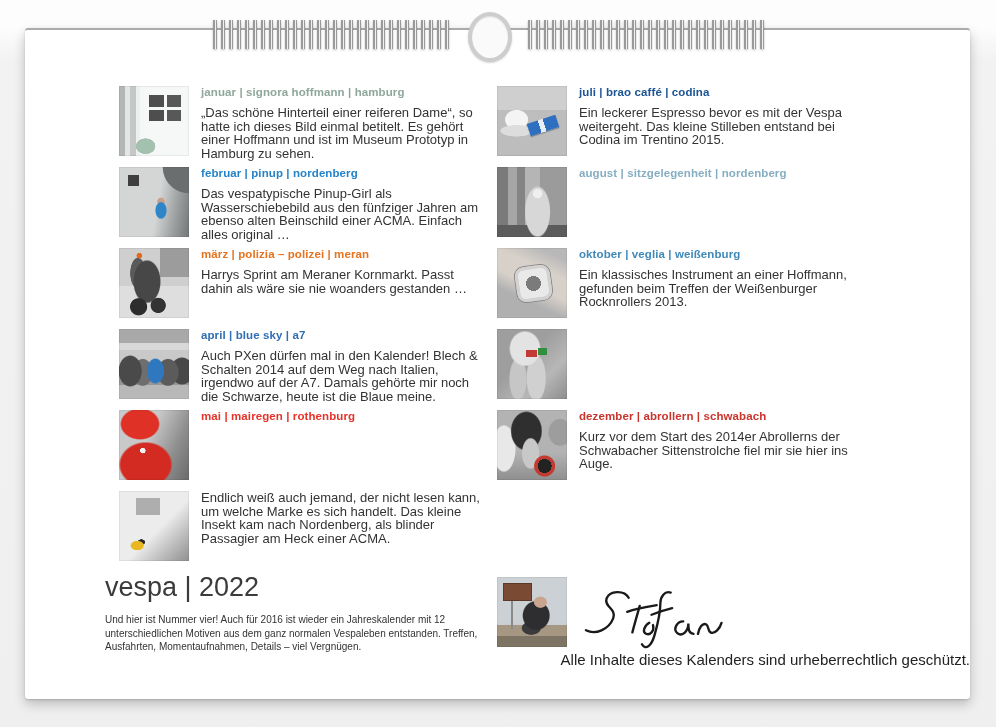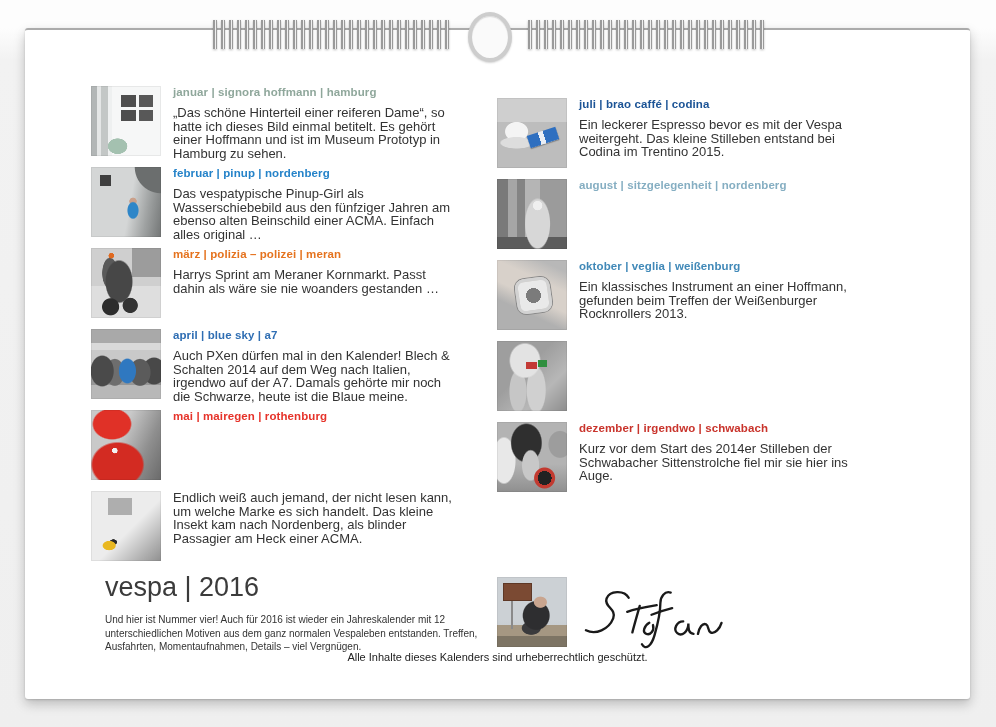--- a/index.html
+++ b/index.html
@@ -31,38 +31,38 @@
   .binding-loops.left{left:212px;}
   .binding-loops.right{left:527px;}
   .hanger-ring{
     position:absolute;left:468px;top:12px;width:36px;height:42px;z-index:5;
     border:4px solid #cdcdcd;border-radius:50%;
     background:#fafafa;
     box-shadow:0 1px 2px rgba(0,0,0,.18), inset 0 1px 1px rgba(0,0,0,.12);
   }
   
   .col{position:absolute;top:86px;z-index:2;}
-  .col.left{left:91px;width:368px;}
-  .col.right{left:497px;width:375px;margin-top:12px;}
+  .col.left{left:119px;width:368px;}
+  .col.right{left:497px;width:375px;}
   .entry{display:flex;gap:12px;height:81px;align-items:flex-start;}
   .thumb{
     width:70px;height:70px;flex:0 0 70px;background-color:#d5d5d5;
     background-repeat:no-repeat;position:relative;
     box-shadow:0 0 0 1px rgba(0,0,0,.06) inset;
   }
   .etext{flex:1;min-width:0;}
   .mtitle{margin:0 0 7px;font-size:11.5px;line-height:13px;font-weight:bold;letter-spacing:.1px;}
   .mbody{margin:0;font-size:13px;line-height:13.5px;color:#333;}
   
   .vespa-title{position:absolute;left:105px;top:572px;font-size:27px;line-height:30px;color:#3b3b3b;z-index:2;}
   .intro{position:absolute;left:105px;top:603px;width:374px;font-size:10px;line-height:13.5px;color:#333;z-index:2;}
   .stefan-photo{position:absolute;left:497px;top:577px;z-index:2;}
   .signature{position:absolute;left:583px;top:582px;width:140px;height:78px;z-index:2;}
   .signature svg{width:100%;height:100%;}
-  .copyright{position:absolute;left:25px;top:651px;width:945px;text-align:center;font-size:11px;color:#222;z-index:2;}
+  .copyright{position:absolute;left:25px;top:651px;width:945px;text-align:right;font-size:15px;color:#222;z-index:2;}
   
   .t-jan{
     background-image:
       radial-gradient(ellipse 10px 8px at 38% 86%,#a4c1b0 0 95%,transparent 100%),
       linear-gradient(#4e4e4e,#4e4e4e),linear-gradient(#585858,#585858),
       linear-gradient(#4e4e4e,#4e4e4e),linear-gradient(#585858,#585858),
       linear-gradient(90deg,#b2b6b6 0 9%,#e4e6e6 9% 15%,#c3c7c6 15% 24%,#eef0f0 24% 30%,#f6f7f7 30% 100%);
     background-position:0 0,30px 9px,48px 9px,30px 24px,48px 24px,0 0;
     background-size:100% 100%,15px 12px,14px 12px,15px 11px,14px 11px,100% 100%;
   }
@@ -278,28 +278,28 @@
     </div>
   </div>
 
   <div class="entry">
     <div class="thumb t-nov"></div>
   </div>
 
   <div class="entry">
     <div class="thumb t-dez"></div>
     <div class="etext">
-      <h3 class="mtitle" style="color: rgb(201, 52, 44);">dezember | irgendwo | schwabach</h3>
-      <p class="mbody">Kurz vor dem Start des 2014er Stilleben der Schwabacher Sittenstrolche fiel mir sie hier ins Auge.</p>
+      <h3 class="mtitle" style="color: rgb(201, 52, 44);">dezember | abrollern | schwabach</h3>
+      <p class="mbody">Kurz vor dem Start des 2014er Abrollerns der Schwabacher Sittenstrolche fiel mir sie hier ins Auge.</p>
     </div>
   </div>
 
 </div>
 
-<div class="vespa-title">vespa | 2016</div>
+<div class="vespa-title">vespa | 2022</div>
 <p class="intro">Und hier ist Nummer vier! Auch für 2016 ist wieder ein Jahreskalender mit 12 unterschiedlichen Motiven aus dem ganz normalen Vespaleben entstanden. Treffen, Ausfahrten, Momentaufnahmen, Details – viel Vergnügen.</p>
 
 <div class="stefan-photo">
   <div class="thumb t-ste"></div>
 </div>
 
 <div class="signature" title="Stefan">
   <svg viewBox="0 0 190 95" xmlns="http://www.w3.org/2000/svg">
     <g fill="none" stroke="#1a1a1a" stroke-width="3.2" stroke-linecap="round">
       <path d="M62,16 C56,5 36,6 32,17 C28,28 46,31 41,44 C35,59 17,67 4,60"></path>

